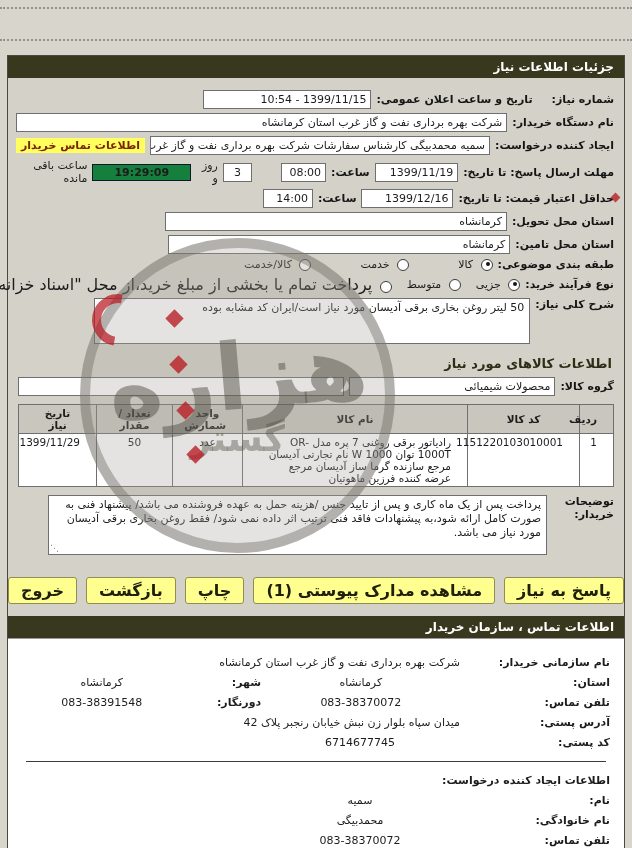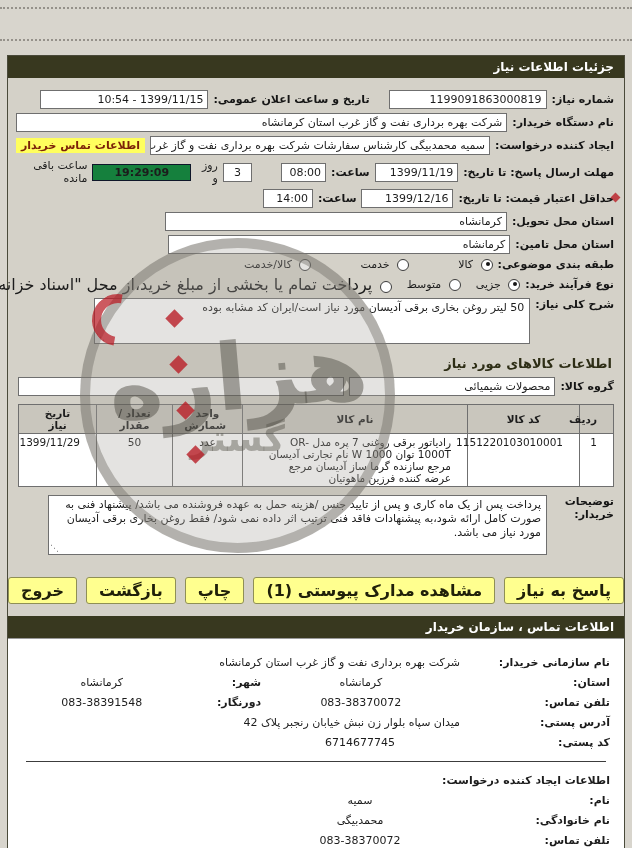--- a/index.html
+++ b/index.html
@@ -93,21 +93,20 @@
 <div class="main">
 
   <div class="bar">
     <span>جزئیات اطلاعات نیاز</span>
   </div>
 
   <div class="form">
 
     <div class="frow">
       <span class="lbl">شماره نیاز:</span>
-      <span class="inp w150">1199091863000819</span>
       <span class="lbl" style="margin-right:14px;">تاریخ و ساعت اعلان عمومی:</span>
       <span class="inp w160">1399/11/15 - 10:54</span>
     </div>
 
     <div class="frow">
       <span class="lbl">نام دستگاه خریدار:</span>
       <span class="inp flex1">شرکت بهره برداری نفت و گاز غرب استان کرمانشاه</span>
     </div>
 
     <div class="frow">

